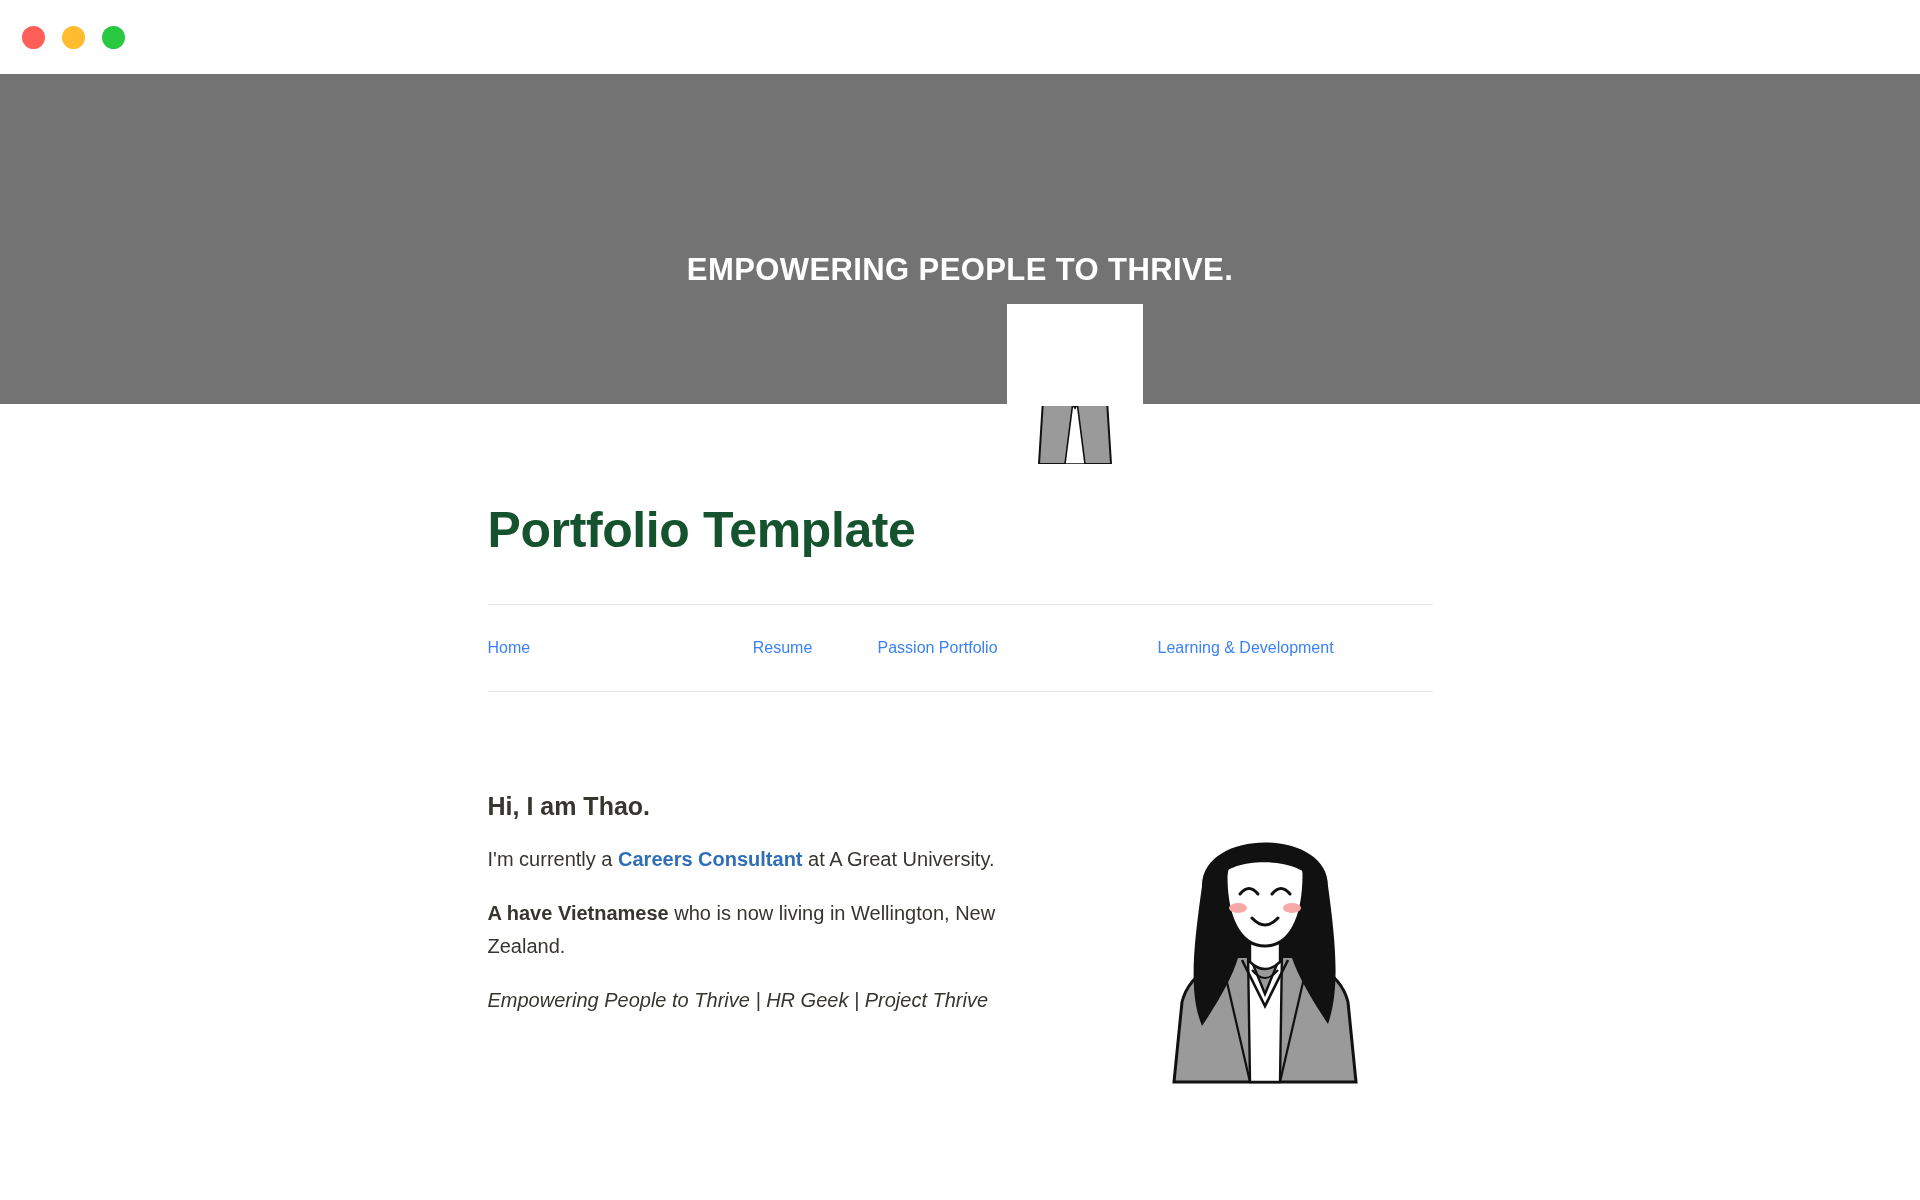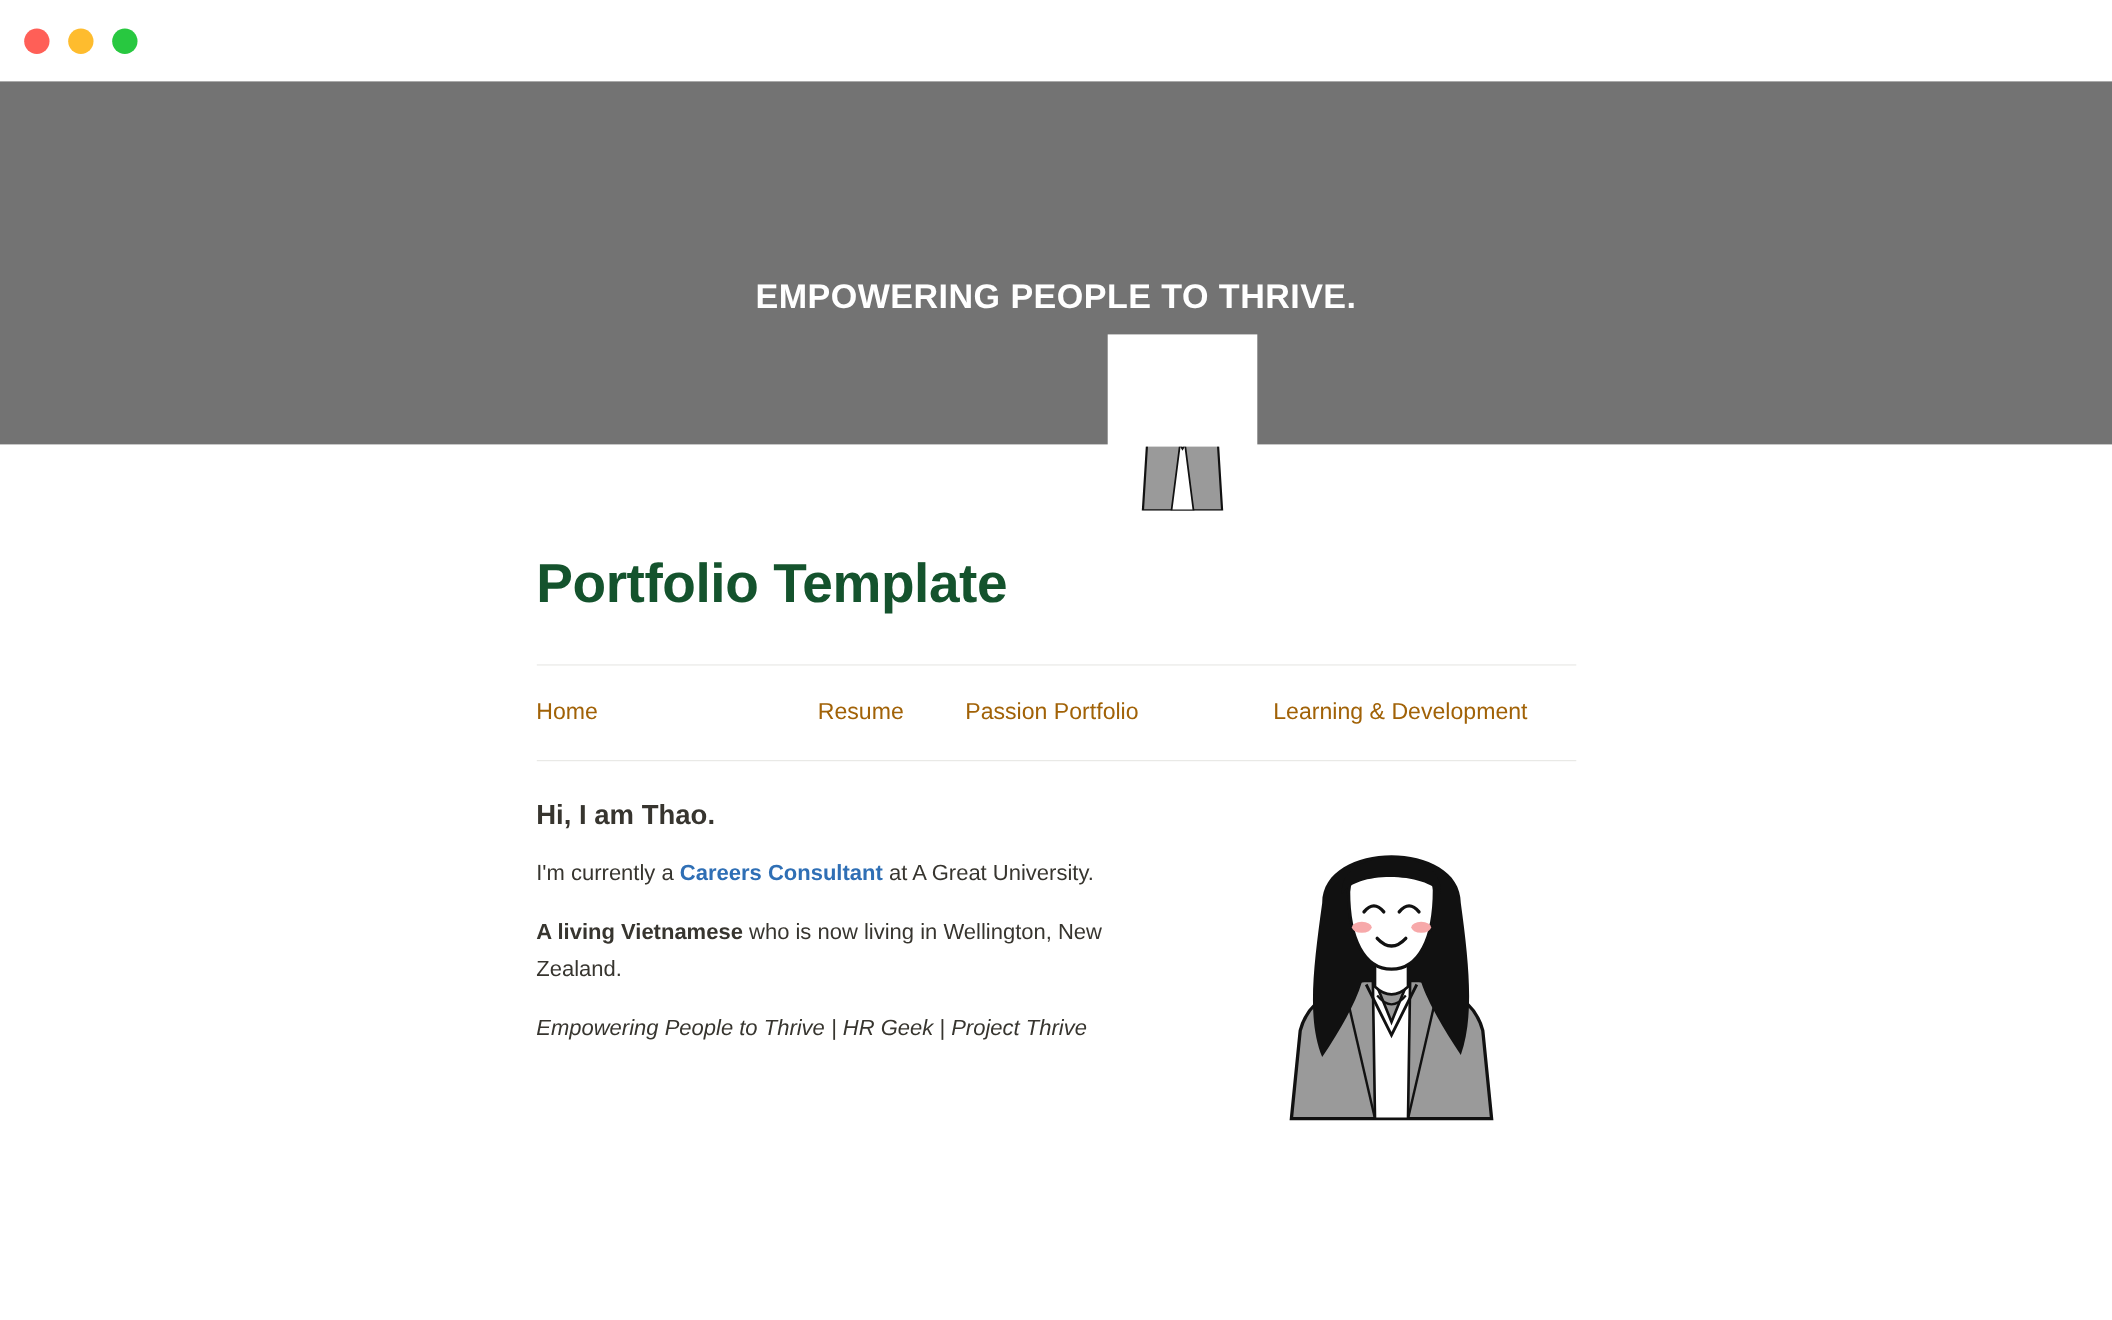--- a/index.html
+++ b/index.html
@@ -87,34 +87,34 @@
   
   .nav {
     margin-top: 44px;
     border-top: 1px solid #e7e7e4;
     border-bottom: 1px solid #e7e7e4;
     height: 88px;
     display: flex;
     align-items: center;
   }
   .nav-item {
-    font-size: 21px;
-    color: #a16207;
+    font-size: 16px;
+    color: #3b82f6;
     cursor: pointer;
     white-space: nowrap;
   }
   .nav-item.home { width: 200px; }
   .nav-item.resume { width: 190px; text-align: center; }
   .nav-item.passion { width: 280px; }
   .nav-item.learning { }
 
   
   .intro {
     display: flex;
-    margin-top: 35px;
+    margin-top: 100px;
     gap: 50px;
   }
   .intro-text { width: 560px; }
   .intro-heading {
     font-size: 25px;
     font-weight: bold;
     color: #37352f;
     margin: 0 0 22px 0;
   }
   .para {
@@ -192,21 +192,21 @@
 
     <div class="intro">
       <div class="intro-text">
         <div class="intro-heading">Hi, I am Thao.</div>
 
         <p class="para">
           <span>I'm currently a </span><span class="link">Careers Consultant</span><span> at A Great University.</span>
         </p>
 
         <p class="para">
-          <span class="strong">A living Vietnamese</span><span> who is now living in Wellington, New Zealand.</span>
+          <span class="strong">A have Vietnamese</span><span> who is now living in Wellington, New Zealand.</span>
         </p>
 
 
         <p class="para italic">Empowering People to Thrive | HR Geek | Project Thrive</p>
       </div>
 
       <div class="intro-art">
         <svg width="270" height="300" viewBox="0 0 270 300">
 
           <path d="M52 208 C60 176 96 160 135 160 C174 160 210 176 218 208 L226 288 L44 288 Z" fill="#9a9a9a" stroke="#111" stroke-width="3"></path>

